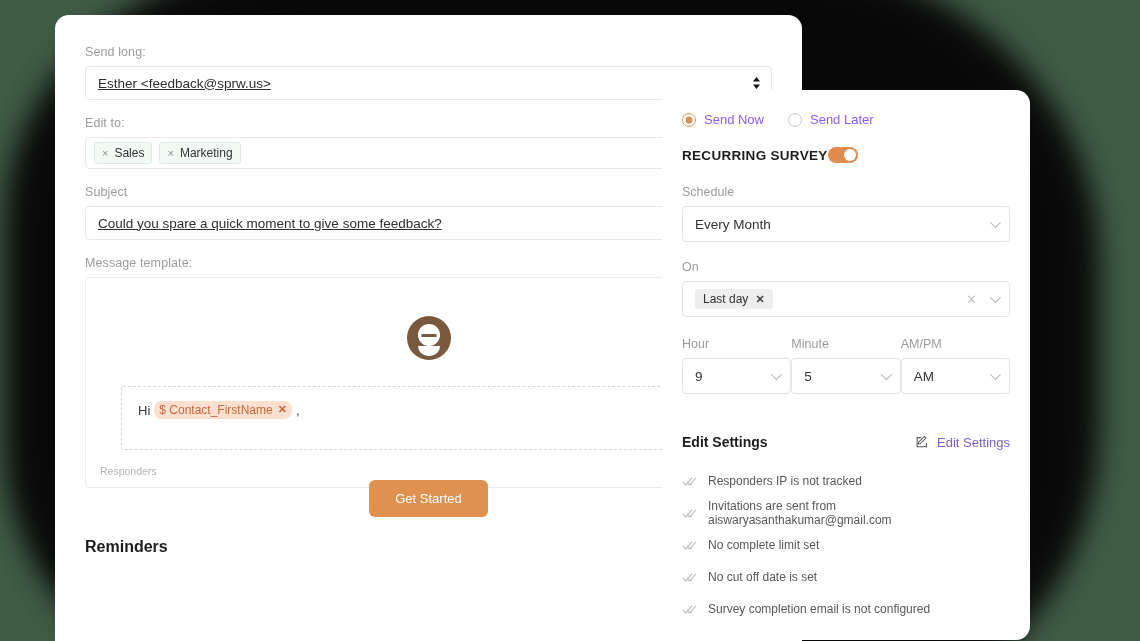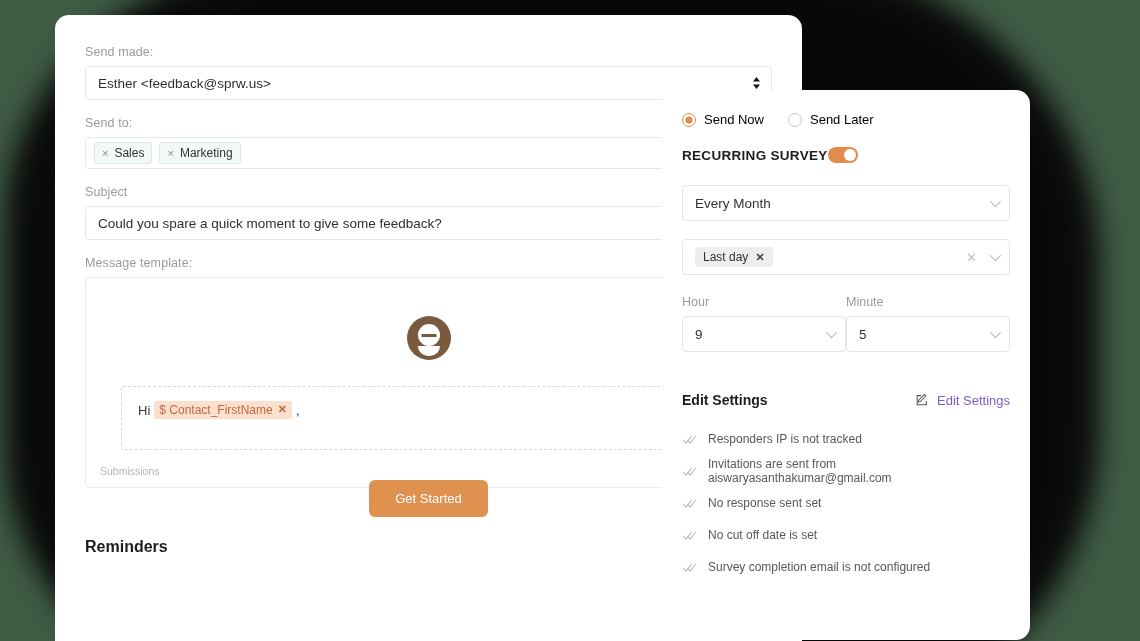--- a/index.html
+++ b/index.html
@@ -68,21 +68,21 @@
     border: 1px solid #e8e8e8;
     border-radius: 4px;
     background: #fff;
     display: flex;
     align-items: center;
     padding: 0 12px;
     font-size: 13.5px;
     color: #2f2f2f;
     position: relative;
   }
-  .input-box.tall { height: 34px; }
+  .input-box.tall { height: 34px; text-decoration: underline; }
 
   .spinner {
     position: absolute;
     right: 10px;
     display: flex;
     flex-direction: column;
     align-items: center;
     line-height: 6px;
     color: #111;
     font-size: 9px;
@@ -165,21 +165,21 @@
     font-size: 13px;
     color: #3a3a3a;
     display: flex;
     align-items: center;
     gap: 0px;
     margin-bottom: 14px;
   }
   .merge-tag {
     background: #fbdfcf;
     color: #c4693a;
-    border-radius: 3px;
+    border-radius: 8px;
     padding: 2px 5px;
     font-size: 12px;
     margin: 0 4px;
     display: inline-flex;
     align-items: flex-start;
     gap: 5px;
   }
   .merge-tag .x { color: #c4693a; font-weight: bold; font-size: 11px; }
   .msg-line2 { font-size: 13px; color: #3a3a3a; }
 
@@ -251,21 +251,21 @@
     display: flex;
     align-items: center;
     gap: 24px;
     margin-bottom: 20px;
   }
   .radio-item {
     display: flex;
     align-items: center;
     gap: 8px;
     font-size: 13px;
-    color: #000000;
+    color: #8b5cf6;
   }
   .radio {
     width: 14px; height: 14px;
     border-radius: 50%;
     border: 1.5px solid #c9c9c9;
     position: relative;
     flex: none;
   }
   .radio.on { border-color: #e08c4d; }
   .radio.on::after {
@@ -387,34 +387,34 @@
 <body>
 
 <div class="blob-wrap">
   <div class="blob"></div>
   <div class="blob2"></div>
 </div>
 
 <div class="left-card">
 
   <div class="field-group">
-    <div class="field-label">Send made:</div>
+    <div class="field-label">Send long:</div>
     <div class="input-box tall">
       <span>Esther &lt;feedback@sprw.us&gt;</span>
       <span class="spinner">
         <svg width="9" height="14" viewBox="0 0 9 14">
           <polygon points="4.5,1 8,5.5 1,5.5" fill="#111"></polygon>
           <polygon points="4.5,13 8,8.5 1,8.5" fill="#111"></polygon>
         </svg>
       </span>
     </div>
   </div>
 
   <div class="field-group">
-    <div class="field-label">Send to:</div>
+    <div class="field-label">Edit to:</div>
     <div class="tag-field">
       <span class="tag">
         <span class="x">×</span>
         <span>Sales</span>
       </span>
       <span class="tag">
         <span class="x">×</span>
         <span>Marketing</span>
       </span>
     </div>
@@ -451,21 +451,21 @@
         </div>
 
 
         <div class="grammarly">G</div>
       </div>
 
       <div class="cta-wrap">
         <button class="cta-btn">Get Started</button>
       </div>
 
-      <div class="unsub">Submissions</div>
+      <div class="unsub">Responders</div>
     </div>
   </div>
 
   <div class="reminders-head">Reminders</div>
 
 </div>
 
 <div class="right-card">
 
   <div class="radio-row">
@@ -480,27 +480,29 @@
   </div>
 
   <div class="panel-title-row">
     <div class="panel-title">RECURRING SURVEY</div>
     <div class="toggle">
       <div class="knob"></div>
     </div>
   </div>
 
   <div>
+    <div class="sel-label">Schedule</div>
     <div class="sel-box">
       <span>Every Month</span>
       <span class="chev"></span>
     </div>
   </div>
 
   <div style="margin-top:18px;">
+    <div class="sel-label">On</div>
     <div class="sel-box">
       <span class="pill">
         <span>Last day</span>
         <span class="x">✕</span>
       </span>
       <span class="clear-x">✕</span>
       <span class="chev"></span>
     </div>
   </div>
 
@@ -509,20 +511,27 @@
       <div class="sel-label">Hour</div>
       <div class="sel-box">
         <span>9</span>
         <span class="chev"></span>
       </div>
     </div>
     <div class="time-col">
       <div class="sel-label">Minute</div>
       <div class="sel-box">
         <span>5</span>
+        <span class="chev"></span>
+      </div>
+    </div>
+    <div class="time-col">
+      <div class="sel-label">AM/PM</div>
+      <div class="sel-box">
+        <span>AM</span>
         <span class="chev"></span>
       </div>
     </div>
   </div>
 
   <div class="edit-row">
     <div class="edit-title">Edit Settings</div>
     <div class="edit-link">
       <svg width="14" height="14" viewBox="0 0 16 16">
         <path d="M13 9v4.5H2.5V3H7" fill="none" stroke="#555" stroke-width="1.2"></path>
@@ -545,21 +554,21 @@
         <path d="M1 6.5L4.5 10 11 2" fill="none" stroke="#bcbcbc" stroke-width="1.3"></path>
         <path d="M5.5 6.5L9 10 16 1.5" fill="none" stroke="#bcbcbc" stroke-width="1.3"></path>
       </svg>
       <span>Invitations are sent from aiswaryasanthakumar@gmail.com</span>
     </div>
     <div class="setting-item">
       <svg class="dblcheck" width="16" height="11" viewBox="0 0 18 12">
         <path d="M1 6.5L4.5 10 11 2" fill="none" stroke="#bcbcbc" stroke-width="1.3"></path>
         <path d="M5.5 6.5L9 10 16 1.5" fill="none" stroke="#bcbcbc" stroke-width="1.3"></path>
       </svg>
-      <span>No response sent set</span>
+      <span>No complete limit set</span>
     </div>
     <div class="setting-item">
       <svg class="dblcheck" width="16" height="11" viewBox="0 0 18 12">
         <path d="M1 6.5L4.5 10 11 2" fill="none" stroke="#bcbcbc" stroke-width="1.3"></path>
         <path d="M5.5 6.5L9 10 16 1.5" fill="none" stroke="#bcbcbc" stroke-width="1.3"></path>
       </svg>
       <span>No cut off date is set</span>
     </div>
     <div class="setting-item">
       <svg class="dblcheck" width="16" height="11" viewBox="0 0 18 12">

